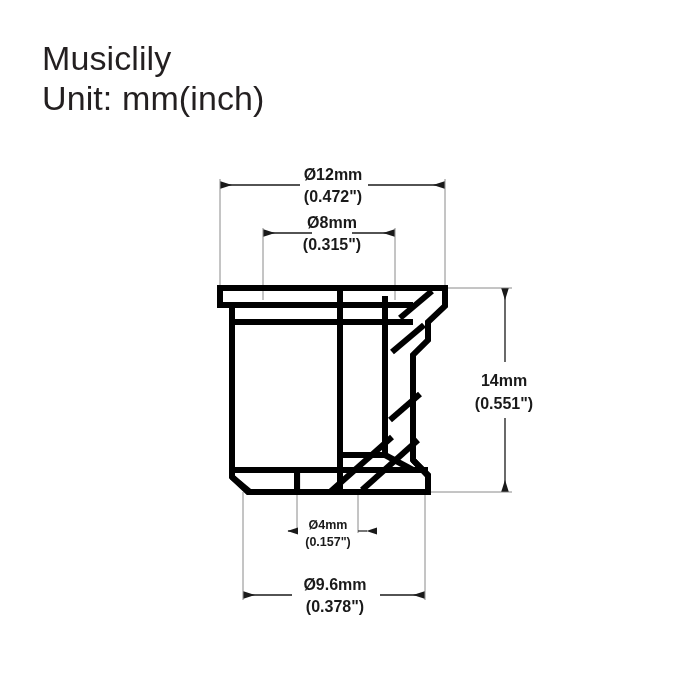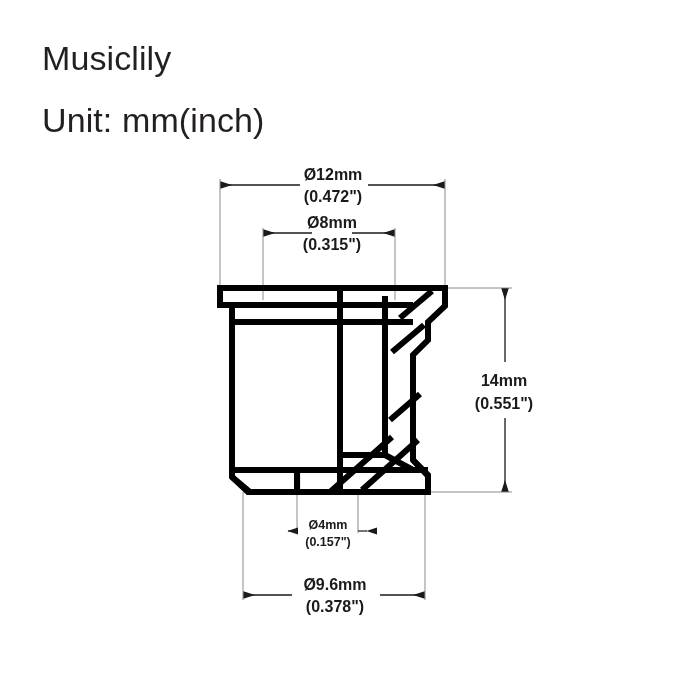--- a/index.html
+++ b/index.html
@@ -28,21 +28,21 @@
     line-height: 1.18;
   }
   .brand-line {
     font-size: 34px;
     font-weight: 400;
     letter-spacing: 0.1px;
     white-space: nowrap;
     color: #231f20;
   }
   .brand-line.second {
-    margin-top: 22px;
+    margin-top: 0;
   }
   svg.drawing {
     position: absolute;
     left: 0;
     top: 0;
     width: 700px;
     height: 700px;
   }
   .dim-text {
     font-family: "Liberation Sans", sans-serif;

